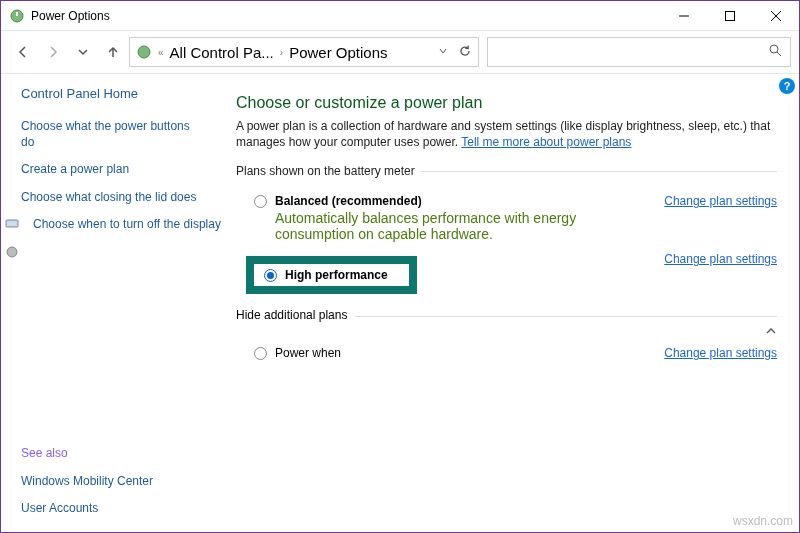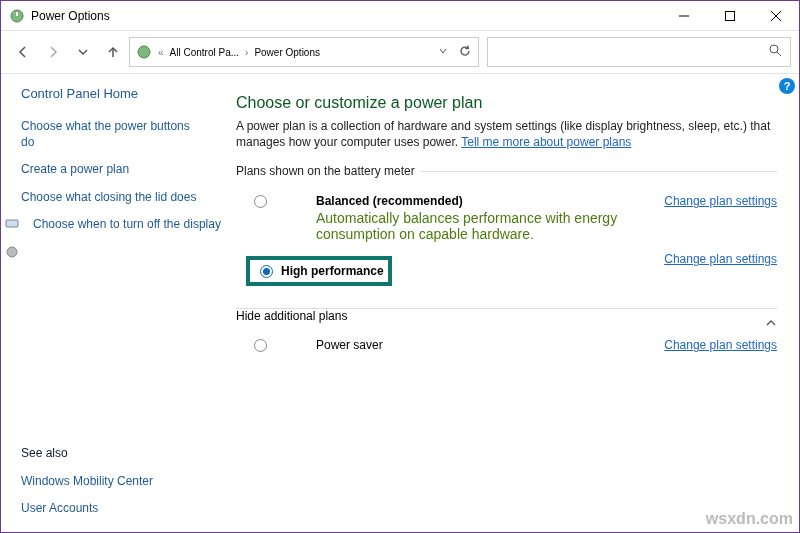--- a/index.html
+++ b/index.html
@@ -9,53 +9,53 @@
     .title-text { flex: 1; font-size: 12px; color: #000; }
     .win-btns { display: flex; }
     .win-btn { width: 46px; height: 30px; display: flex; align-items: center; justify-content: center; }
     .win-btn svg { width: 10px; height: 10px; }
     .navbar { display: flex; align-items: center; gap: 2px; padding: 6px 8px; border-bottom: 1px solid #e6e6e6; }
     .nav-icon { width: 28px; height: 28px; display: flex; align-items: center; justify-content: center; color: #555; }
     .nav-icon svg { width: 14px; height: 14px; }
     .address { display: flex; align-items: center; flex: 0 0 auto; border: 1px solid #ccc; height: 30px; padding: 0 6px; gap: 6px; width: 350px; }
     .addr-icon { width: 16px; height: 16px; }
     .chev { color: #777; font-size: 10px; }
-    .crumb { font-size: 10px; color: #000; white-space: nowrap; }
+    .crumb { font-size: 15px; color: #000; white-space: nowrap; }
     .addr-tail { margin-left: auto; display: flex; align-items: center; gap: 10px; color: #555; }
     .searchbox { flex: 1; border: 1px solid #ccc; height: 30px; margin-left: 6px; display: flex; align-items: center; padding: 0 8px; }
     .searchbox .sicn { margin-left: auto; color: #555; }
     .body { display: flex; height: calc(533px - 30px - 44px); position: relative; }
     .sidebar { width: 215px; padding: 12px 10px 10px 20px; display: flex; flex-direction: column; }
     .side-head { color: #1f5a97; font-size: 13px; margin-bottom: 12px; }
     .side-link { color: #1f5a97; font-size: 12px; margin: 6px 0; line-height: 1.3; cursor: pointer; }
     .side-row { display: flex; align-items: flex-start; gap: 14px; margin: 6px -16px 6px -16px; padding-left: 0; }
     .side-row .ic { width: 14px; height: 14px; flex: 0 0 14px; }
     .side-spacer { flex: 1; }
-    .side-seealso { color: #0f172a; font-size: 12px; margin-bottom: 8px; }
+    .side-seealso { color: #8b5cf6; font-size: 12px; margin-bottom: 8px; }
     .main { flex: 1; padding: 16px 22px 10px 20px; position: relative; }
     .main h1 { font-size: 16px; color: #0a5a20; font-weight: 400; margin: 4px 0 6px 0; }
     .desc { font-size: 12px; color: #222; line-height: 1.35; }
     .desc a { color: #1f66c2; text-decoration: underline; }
     fieldset { border: none; border-top: 1px solid #ddd; margin: 14px 0 0 0; padding: 10px 0 0 0; }
     legend { padding: 0 6px 0 0; color: #222; font-size: 12px; }
     .plan { display: flex; align-items: flex-start; padding: 6px 0 4px 18px; }
     .radio { width: 13px; height: 13px; border: 1px solid #888; border-radius: 50%; margin-right: 8px; margin-top: 1px; display: inline-flex; align-items: center; justify-content: center; }
     .radio.selected { border-color: #0a66c2; }
     .radio.selected::after { content: ""; width: 7px; height: 7px; background: #0a66c2; border-radius: 50%; }
-    .plan-body { flex: 1; margin-left: 41px; }
+    .plan-body { flex: 1; }
     .plan-title { font-size: 12px; }
     .plan-title.bold { font-weight: 700; }
     .plan-desc { font-size: 14px; color: #4d7c0f; margin-top: 2px; }
     .plan .chg { color: #1f66c2; font-size: 12px; white-space: nowrap; margin-left: 10px; }
-    .highlight { border: 4px solid #0f766e; padding: 4px 4px 4px 10px; display: inline-flex; align-items: flex-start; margin: 4px 0 4px 10px; }
-    .hide-row { display: flex; align-items: center; border-top: 1px solid #ddd; margin-top: 14px; padding-top: 8px; }
+    .highlight { border: 8px solid #0f766e; padding: 4px 21px 4px 10px; display: inline-flex; align-items: flex-start; margin: 4px 0 4px 10px; }
+    .hide-row { display: flex; border-top: 1px solid #ddd; margin-top: 14px; padding-top: 8px; }
     .hide-row .lbl { padding-right: 8px; background: #fff; font-size: 12px; margin-top: -17px; }
     .hide-row .exp { margin-left: auto; color: #555; }
     .help-icon { position: absolute; right: 4px; top: 4px; width: 16px; height: 16px; background: #0a84d8; border-radius: 50%; color: #fff; font-size: 11px; display: flex; align-items: center; justify-content: center; font-weight: bold; }
-    .watermark { position: absolute; bottom: 4px; right: 6px; font-size: 16px; color: #bbb; font-weight: bold; }
+    .watermark { position: absolute; bottom: 4px; right: 6px; font-size: 12px; color: #bbb; }
   </style>
 </head>
 <body>
 
 <div class="titlebar">
   <span class="title-icon">
     <svg viewBox="0 0 16 16">
         <circle cx="8" cy="8" r="6" fill="#7db87d" stroke="#4a8a4a"></circle>
         <rect x="7" y="4" width="2" height="4" fill="#fff"></rect>
       </svg>
@@ -185,20 +185,20 @@
     <div class="hide-row">
       <span class="lbl">Hide additional plans</span>
       <span class="exp"><svg width="12" height="12" viewBox="0 0 12 12">
             <polyline points="2,8 6,4 10,8" fill="none" stroke="#555" stroke-width="1.3"></polyline>
           </svg></span>
     </div>
 
     <div class="plan">
       <span class="radio"></span>
       <div class="plan-body">
-        <div class="plan-title">Power saver</div>
+        <div class="plan-title">Power when</div>
       </div>
       <a class="chg" href="#">Change plan settings</a>
     </div>
   </div>
 </div>
 
 <div class="watermark">wsxdn.com</div>
 
 </body></html>

